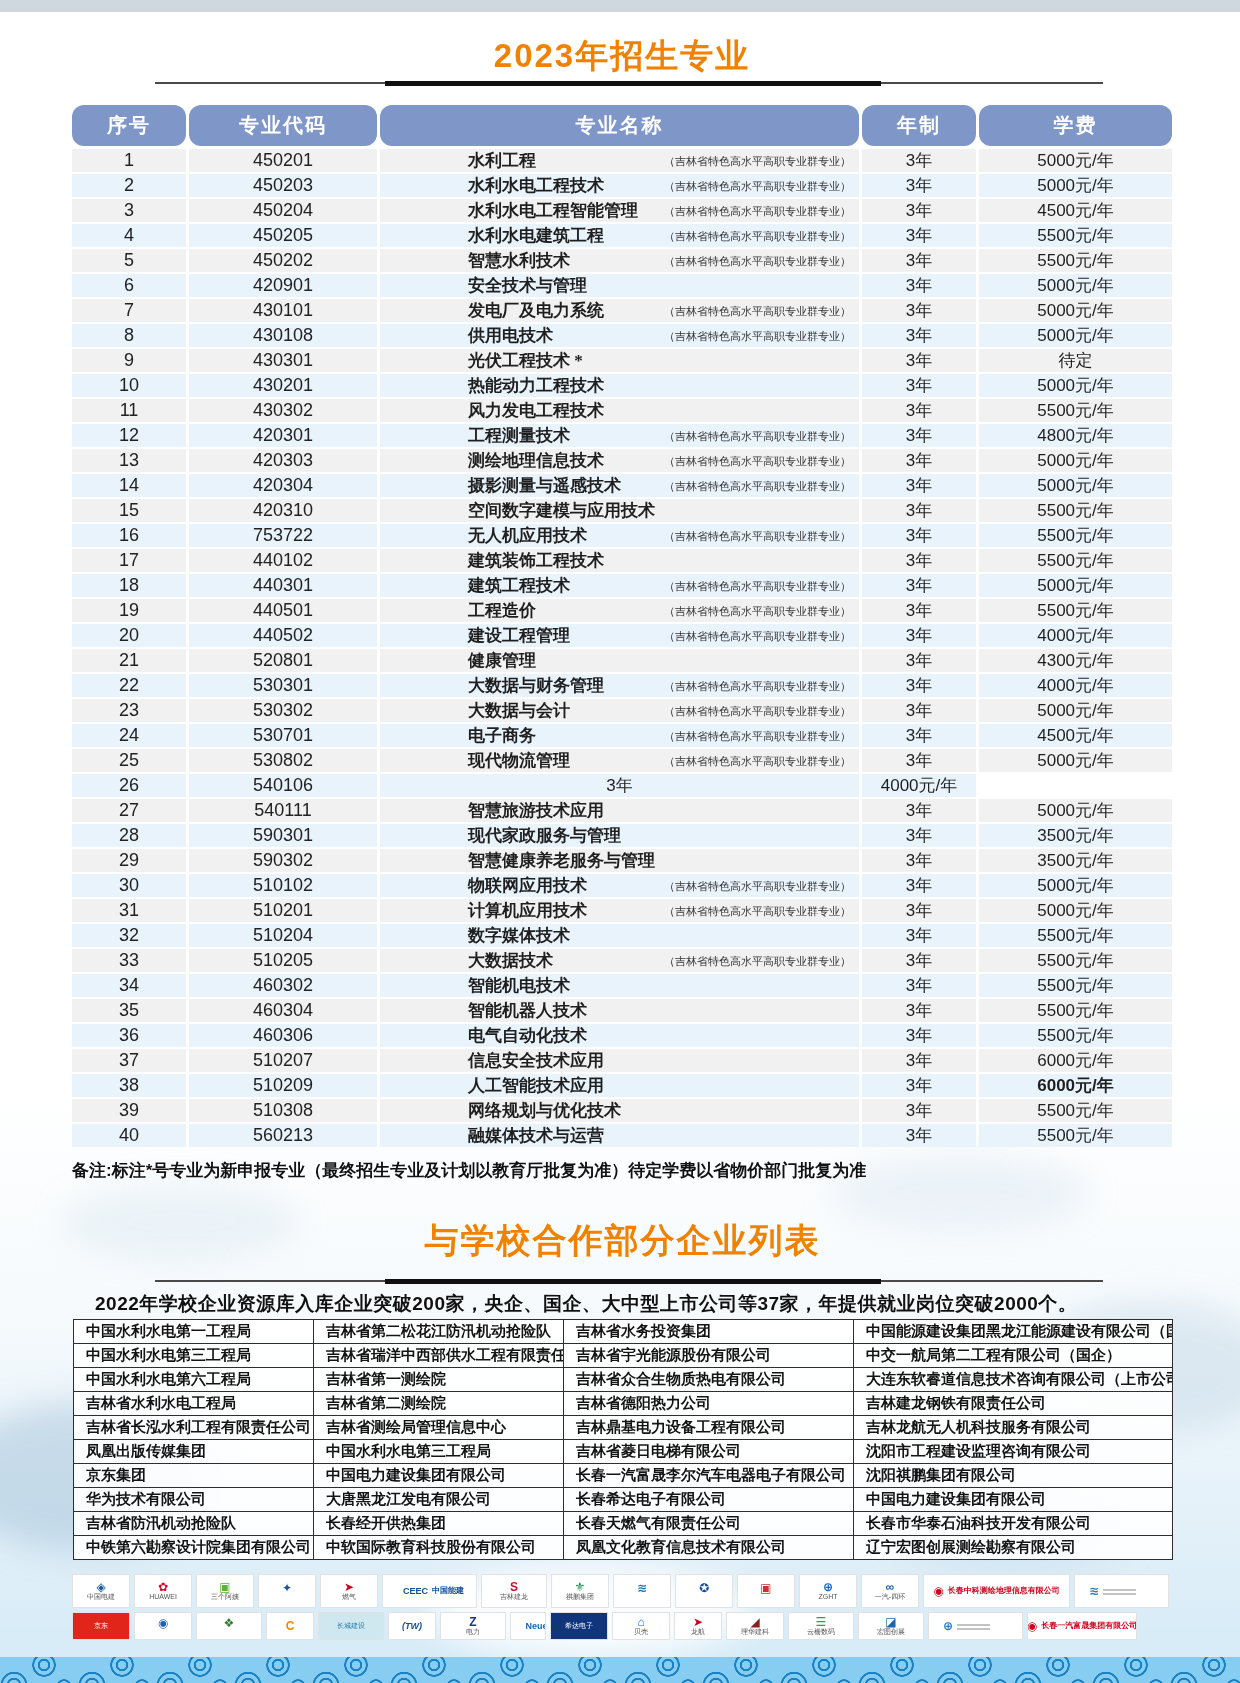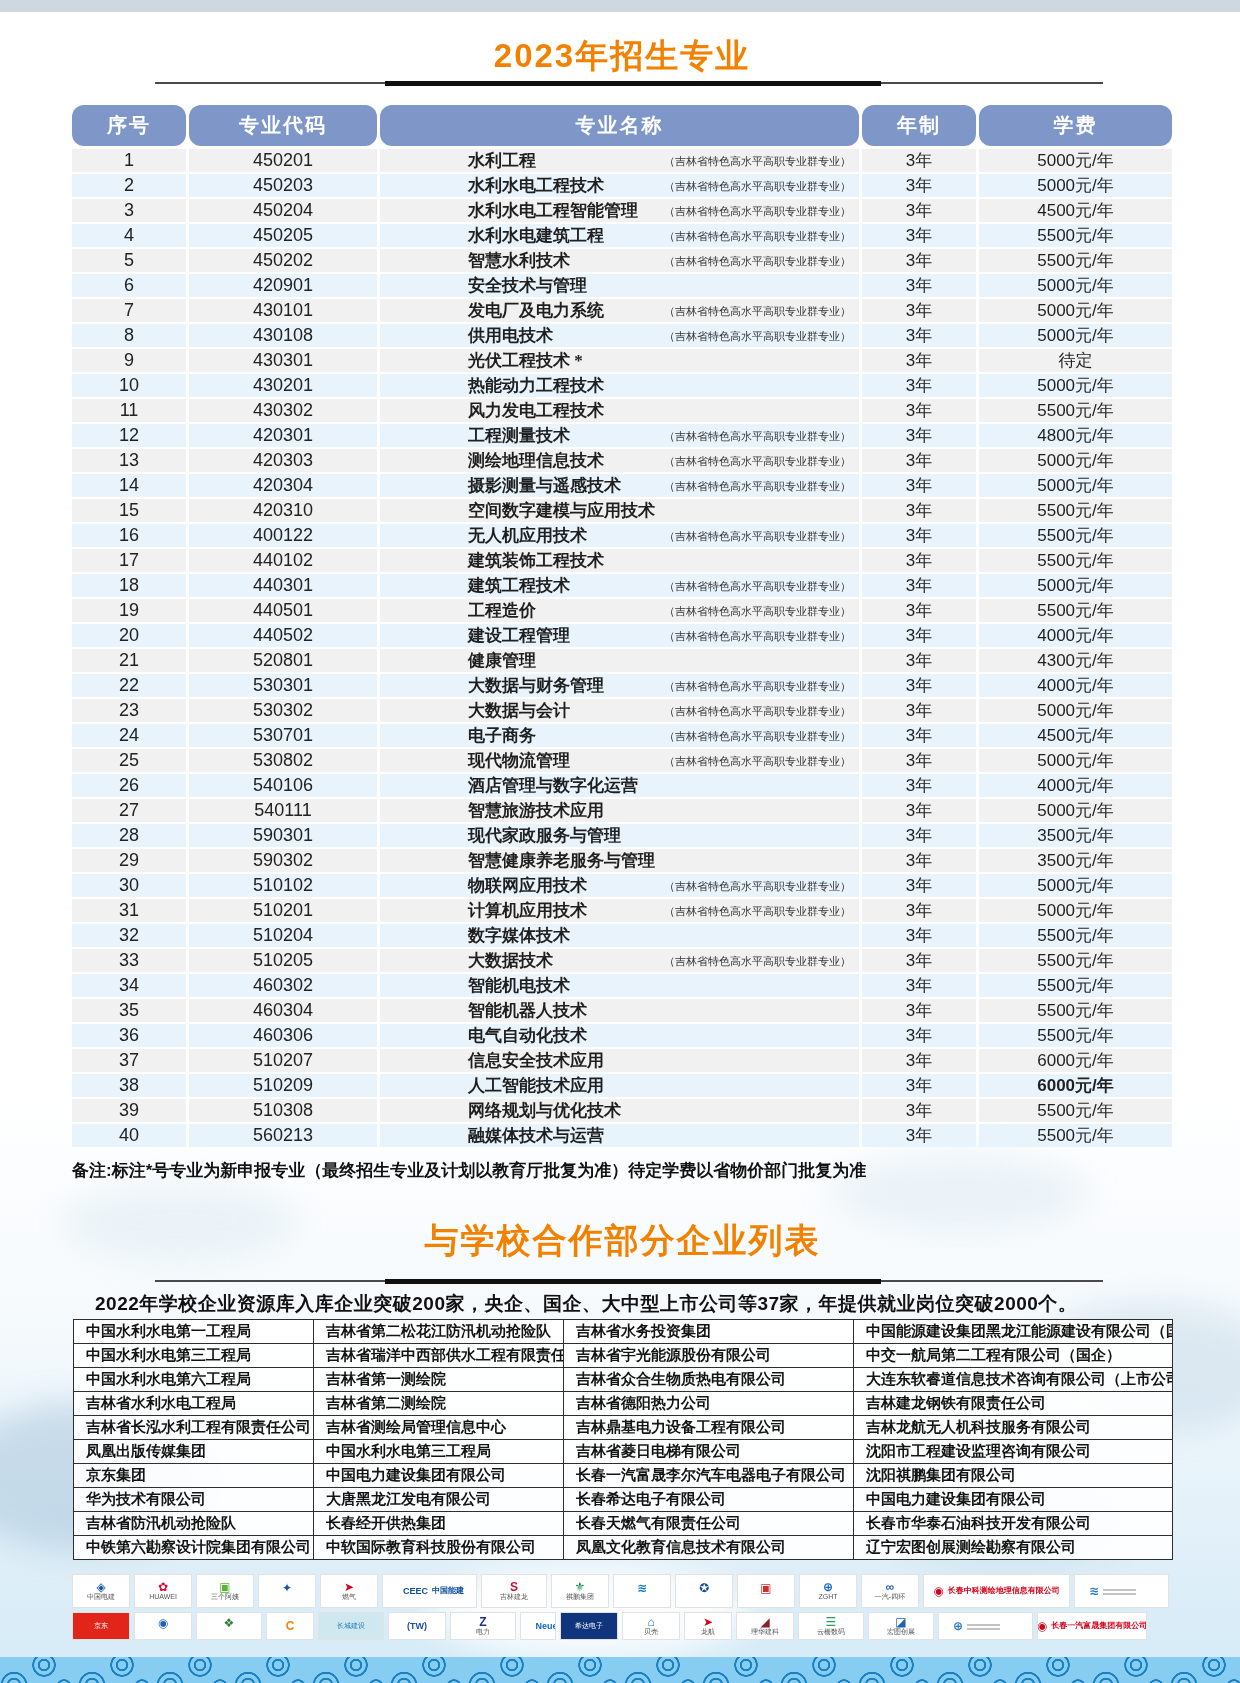--- a/index.html
+++ b/index.html
@@ -266,21 +266,21 @@
     <div class="cell name">
       <span>空间数字建模与应用技术</span>
       <span class="tag"></span>
     </div>
     <div class="cell years">3年</div>
     <div class="cell fee">5500元/年</div>
   </div>
 
   <div class="t1-grid row even">
     <div class="cell no">16</div>
-    <div class="cell code">400122</div>
+    <div class="cell code">753722</div>
     <div class="cell name">
       <span>无人机应用技术</span>
       <span class="tag">（吉林省特色高水平高职专业群专业）</span>
     </div>
     <div class="cell years">3年</div>
     <div class="cell fee">5500元/年</div>
   </div>
 
   <div class="t1-grid row odd">
     <div class="cell no">17</div>
@@ -377,24 +377,20 @@
       <span>现代物流管理</span>
       <span class="tag">（吉林省特色高水平高职专业群专业）</span>
     </div>
     <div class="cell years">3年</div>
     <div class="cell fee">5000元/年</div>
   </div>
 
   <div class="t1-grid row even">
     <div class="cell no">26</div>
     <div class="cell code">540106</div>
-    <div class="cell name">
-      <span>酒店管理与数字化运营</span>
-      <span class="tag"></span>
-    </div>
     <div class="cell years">3年</div>
     <div class="cell fee">4000元/年</div>
   </div>
 
   <div class="t1-grid row odd">
     <div class="cell no">27</div>
     <div class="cell code">540111</div>
     <div class="cell name">
       <span>智慧旅游技术应用</span>
       <span class="tag"></span>
@@ -724,21 +720,21 @@
           <span class="bar"></span>
           <span class="bar"></span>
         </span>
       </div>
       <div class="tile" style="width: 48px;">
         <span class="glyph" style="color: rgb(232, 137, 12);">C</span>
       </div>
       <div class="tile" style="width: 66px; background: rgb(207, 231, 238);">
         <span class="lbl" style="color: rgb(24, 120, 176);">长城建设</span>
       </div>
-      <div class="tile" style="width: 58px;">
+      <div class="tile" style="width: 48px; font-style: italic;">
         <span class="glyph" style="color: rgb(28, 79, 156); font-size: 9px;">(TW)</span>
       </div>
       <div class="tile" style="width: 66px;">
         <span class="glyph" style="color: rgb(22, 52, 140);">Z</span>
         <span class="lbl">电力</span>
       </div>
       <div class="tile" style="width: 36px; padding-left: 28px;">
         <span class="glyph" style="color: rgb(21, 101, 192); font-size: 9px;">Neuedu</span>
       </div>
       <div class="tile" style="width: 58px; background: rgb(16, 53, 124);">

